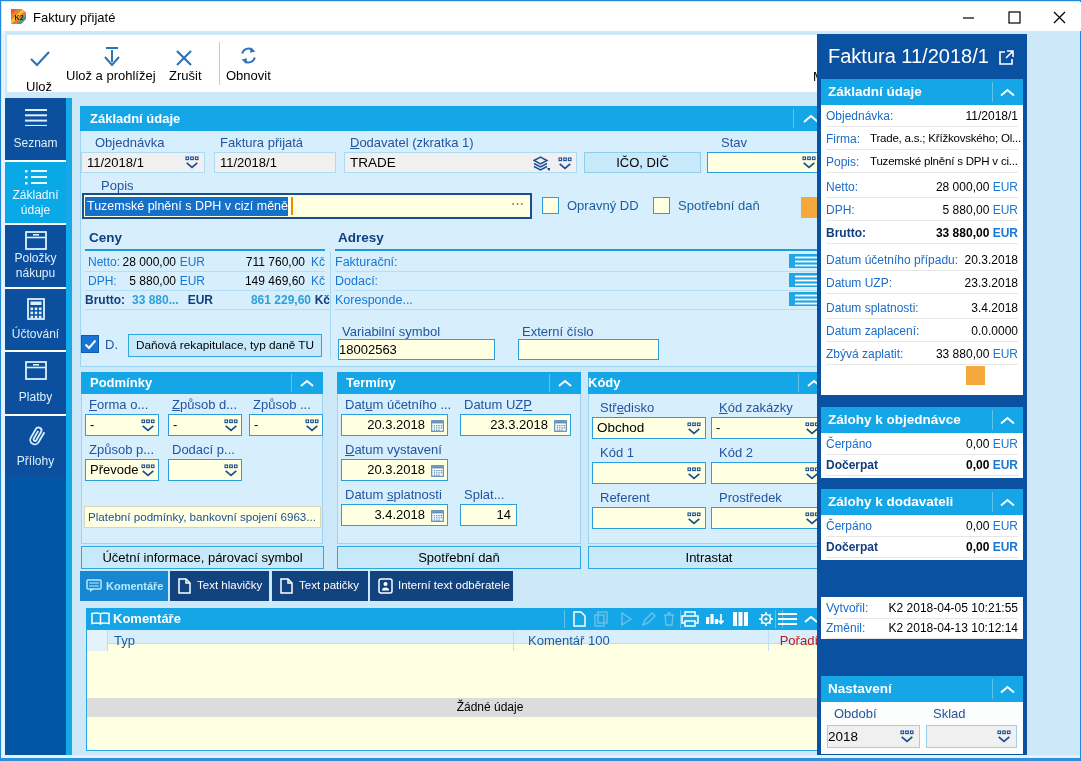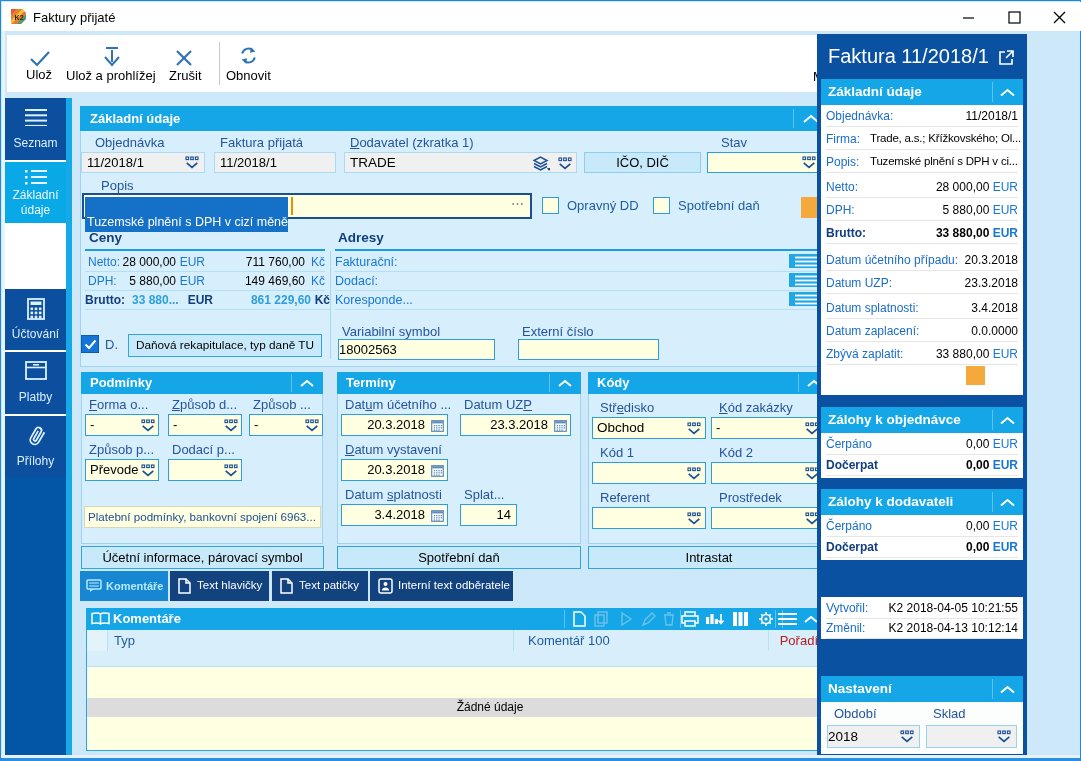--- a/index.html
+++ b/index.html
@@ -52,21 +52,21 @@
     <rect x="51" y="5" width="11" height="11" fill="none" stroke="#000" stroke-width="1.2"></rect>
     <line x1="96" y1="5" x2="107" y2="16" stroke="#000" stroke-width="1.2"></line>
     <line x1="107" y1="5" x2="96" y2="16" stroke="#000" stroke-width="1.2"></line>
   </svg>
 </div>
 
 <div class="abs" id="toolbar" style="left:6px;top:34px;width:847px;height:57px;background:#fff">
   <svg class="abs" style="left:21px;top:14px" width="26" height="20" viewBox="0 0 26 20">
         <path d="M3,10 L9,16 L21,3" fill="none" stroke="#2e74b5" stroke-width="2.2"></path>
       </svg>
-  <div class="abs" style="left:19px;top:32px;font-size:13px">Ulož</div>
+  <div class="abs" style="left:19px;top:44px;font-size:13px">Ulož</div>
   <svg class="abs" style="left:92px;top:10px" width="26" height="26" viewBox="0 0 26 26">
     <line x1="7" y1="3" x2="19" y2="3" stroke="#2e74b5" stroke-width="2"></line>
     <line x1="13" y1="5" x2="13" y2="17" stroke="#2e74b5" stroke-width="2"></line>
     <path d="M6,12 L13,20 L20,12" fill="none" stroke="#2e74b5" stroke-width="2"></path>
   </svg>
   <div class="abs" style="left:59px;top:33px;font-size:13px">Ulož a prohlížej</div>
   <svg class="abs" style="left:166px;top:12px" width="22" height="22" viewBox="0 0 22 22">
     <line x1="4" y1="4" x2="18" y2="18" stroke="#2e74b5" stroke-width="2.2"></line>
     <line x1="18" y1="4" x2="4" y2="18" stroke="#2e74b5" stroke-width="2.2"></line>
   </svg>
@@ -115,20 +115,28 @@
           </g>
       <g fill="#e8f7ff">
             <rect x="1" y="1" width="2.5" height="2.5"></rect>
             <rect x="1" y="7" width="2.5" height="2.5"></rect>
             <rect x="1" y="13" width="2.5" height="2.5"></rect>
           </g>
     </svg>
     <div class="abs" style="left:0;top:26px;width:61px;text-align:center;color:#eef9ff;font-size:12px;line-height:15px">Základní<br>údaje</div>
   </div>
 
+  <div class="abs" style="left:0;top:127px;width:61px;height:61.5px;background:#0b4f9e">
+    <svg class="abs" style="left:20px;top:6px" width="22" height="19" viewBox="0 0 22 19">
+      <rect x="1" y="1" width="20" height="17" fill="none" stroke="#dcf0fc" stroke-width="1.8"></rect>
+      <line x1="1" y1="6.5" x2="21" y2="6.5" stroke="#dcf0fc" stroke-width="1.6"></line>
+      <line x1="8" y1="3.8" x2="14" y2="3.8" stroke="#dcf0fc" stroke-width="1.6"></line>
+    </svg>
+    <div class="abs" style="left:0;top:26px;width:61px;text-align:center;color:#dcf0fc;font-size:12px;line-height:15px">Položky<br>nákupu</div>
+  </div>
 
   <div class="abs" style="left:0;top:190.5px;width:61px;height:61.5px;background:#0b4f9e">
     <svg class="abs" style="left:22px;top:9px" width="18" height="22" viewBox="0 0 18 22">
       <rect x="1" y="1" width="16" height="20" fill="none" stroke="#dcf0fc" stroke-width="1.8"></rect>
       <rect x="3.5" y="3.5" width="11" height="3.5" fill="#dcf0fc"></rect>
       <g fill="#dcf0fc">
             <rect x="3.5" y="9.5" width="2.6" height="2.6"></rect>
             <rect x="7.7" y="9.5" width="2.6" height="2.6"></rect>
             <rect x="11.9" y="9.5" width="2.6" height="2.6"></rect>
             <rect x="3.5" y="13.6" width="2.6" height="2.6"></rect>
@@ -232,21 +240,21 @@
   </div>
   <div class="abs btnlb" style="left:583px;top:151px;width:117px;height:21px;line-height:19px;border-color:#8ecdec">IČO, DIČ</div>
   <div class="abs inp" style="left:706px;top:151px;width:115px;height:21px">
     <svg class="abs" style="right:5px;top:3px" width="14" height="13" viewBox="0 0 14 13">
           <use href="#dd"></use>
         </svg>
   </div>
 
   <div class="abs lbl" style="left:100px;top:177px">Popis</div>
   <div class="abs" style="left:81px;top:192px;width:450px;height:26px;background:#ffffe1;border:2px solid #1b4e8f">
-    <span style="position:absolute;left:1px;top:2px;background:#1570c8;color:#fff;font-size:12.5px;padding:18px 0 3px 2px">Tuzemské plnění s DPH v cizí měně</span>
+    <span style="position:absolute;left:1px;top:2px;background:#1570c8;color:#fff;font-size:12.5px;padding:2px 0 3px 2px">Tuzemské plnění s DPH v cizí měně</span>
     <span class="abs" style="left:207px;top:2px;width:2px;height:18px;background:#f08a00"></span>
     <div class="abs" style="right:6px;top:1px;color:#555;font-size:13px">⋯</div>
   </div>
   <div class="abs inp" style="left:541px;top:196px;width:17px;height:17px"></div>
   <div class="abs lbl" style="left:566px;top:197px;color:#1c5c9e">Opravný DD</div>
   <div class="abs inp" style="left:652px;top:196px;width:17px;height:17px"></div>
   <div class="abs lbl" style="left:677px;top:197px;color:#1c5c9e">Spotřební daň</div>
   <div class="abs" style="left:800px;top:196px;width:20px;height:21px;background:#f5a83c"></div>
 
   <div class="abs" style="left:88px;top:229px;font-weight:bold;color:#113e7e;font-size:13.5px">Ceny</div>
@@ -367,21 +375,21 @@
   <div class="abs inp" style="left:340px;top:503px;width:107px;height:22px;line-height:20px">
         <span class="abs" style="right:22px;color:#000">3.4.2018</span>
         <svg class="abs" style="right:3px;top:4px" width="13" height="13" viewBox="0 0 13 13">
           <use href="#cal"></use>
         </svg>
       </div>
   <div class="abs inp" style="left:459px;top:503px;width:57px;height:22px;line-height:20px">
         <span class="abs" style="right:5px;color:#000">14</span>
       </div>
 
-  <div class="abs phead" style="left:587px;top:371px;width:242px;height:22px;line-height:22px"><span style="margin-left:9px">Kódy</span>
+  <div class="abs phead" style="left:587px;top:371px;width:242px;height:22px;line-height:22px"><span style="">Kódy</span>
     <div class="abs" style="right:31px;top:2px;width:1px;height:18px;background:#5fc3ef"></div>
     <svg class="abs" style="right:8px;top:7px" width="16" height="9" viewBox="0 0 16 9">
           <path d="M2,7 L8,2 L14,7" class="chev"></path>
         </svg>
   </div>
   <div class="abs pbody" style="left:587px;top:393px;width:242px;height:150px"></div>
   <div class="abs lbl" style="left:599px;top:399px">Stř<u>e</u>disko</div>
   <div class="abs lbl" style="left:718px;top:399px"><u>K</u>ód zakázky</div>
   <div class="abs inp" style="left:591px;top:416px;width:114px;height:22px;line-height:20px"><span style="margin-left:4px;color:#000;font-size:13.5px">Obchod</span><svg class="abs" style="right:4px;top:4px" width="14" height="13" viewBox="0 0 14 13">
           <use href="#dd"></use>
@@ -518,21 +526,21 @@
             <line x1="0" y1="2" x2="19" y2="2"></line>
             <line x1="0" y1="7" x2="19" y2="7"></line>
             <line x1="0" y1="12" x2="19" y2="12"></line>
           </g>
         </svg>
     <div class="abs" style="right:47px;top:2px;width:1px;height:18px;background:#5fc3ef"></div>
     <svg class="abs" style="right:4px;top:7px" width="16" height="9" viewBox="0 0 16 9">
           <path d="M2,7 L8,2 L14,7" class="chev"></path>
         </svg>
   </div>
-  <div class="abs" style="left:86px;top:629px;width:735px;height:37px;background:#d9eefb;border-bottom:1px solid #b9dff5">
+  <div class="abs" style="left:86px;top:629px;width:735px;height:14px;background:#d9eefb;border-bottom:1px solid #b9dff5">
     <div class="abs" style="left:0;top:0;width:21px;height:21px;background:#e4f2fc;border-right:1px solid #b9dff5"></div>
     <div class="abs" style="left:426px;top:0;width:1px;height:21px;background:#bcdff2"></div>
         <div class="abs" style="left:681px;top:0;width:1px;height:21px;background:#bcdff2"></div>
         <span class="abs" style="left:27px;top:3px;color:#1c5c9e">Typ</span>
     <span class="abs" style="left:441px;top:3px;color:#1c5c9e">Komentář 100</span>
     <span class="abs" style="right:4px;top:3px;color:#b91c1c">Pořadí</span>
   </div>
   <div class="abs" style="left:86px;top:697px;width:735px;height:19px;background:#dcdcdc;text-align:center;color:#000;line-height:19px;text-indent:71px;font-size:12px">Žádné údaje</div>
 </div>
 

